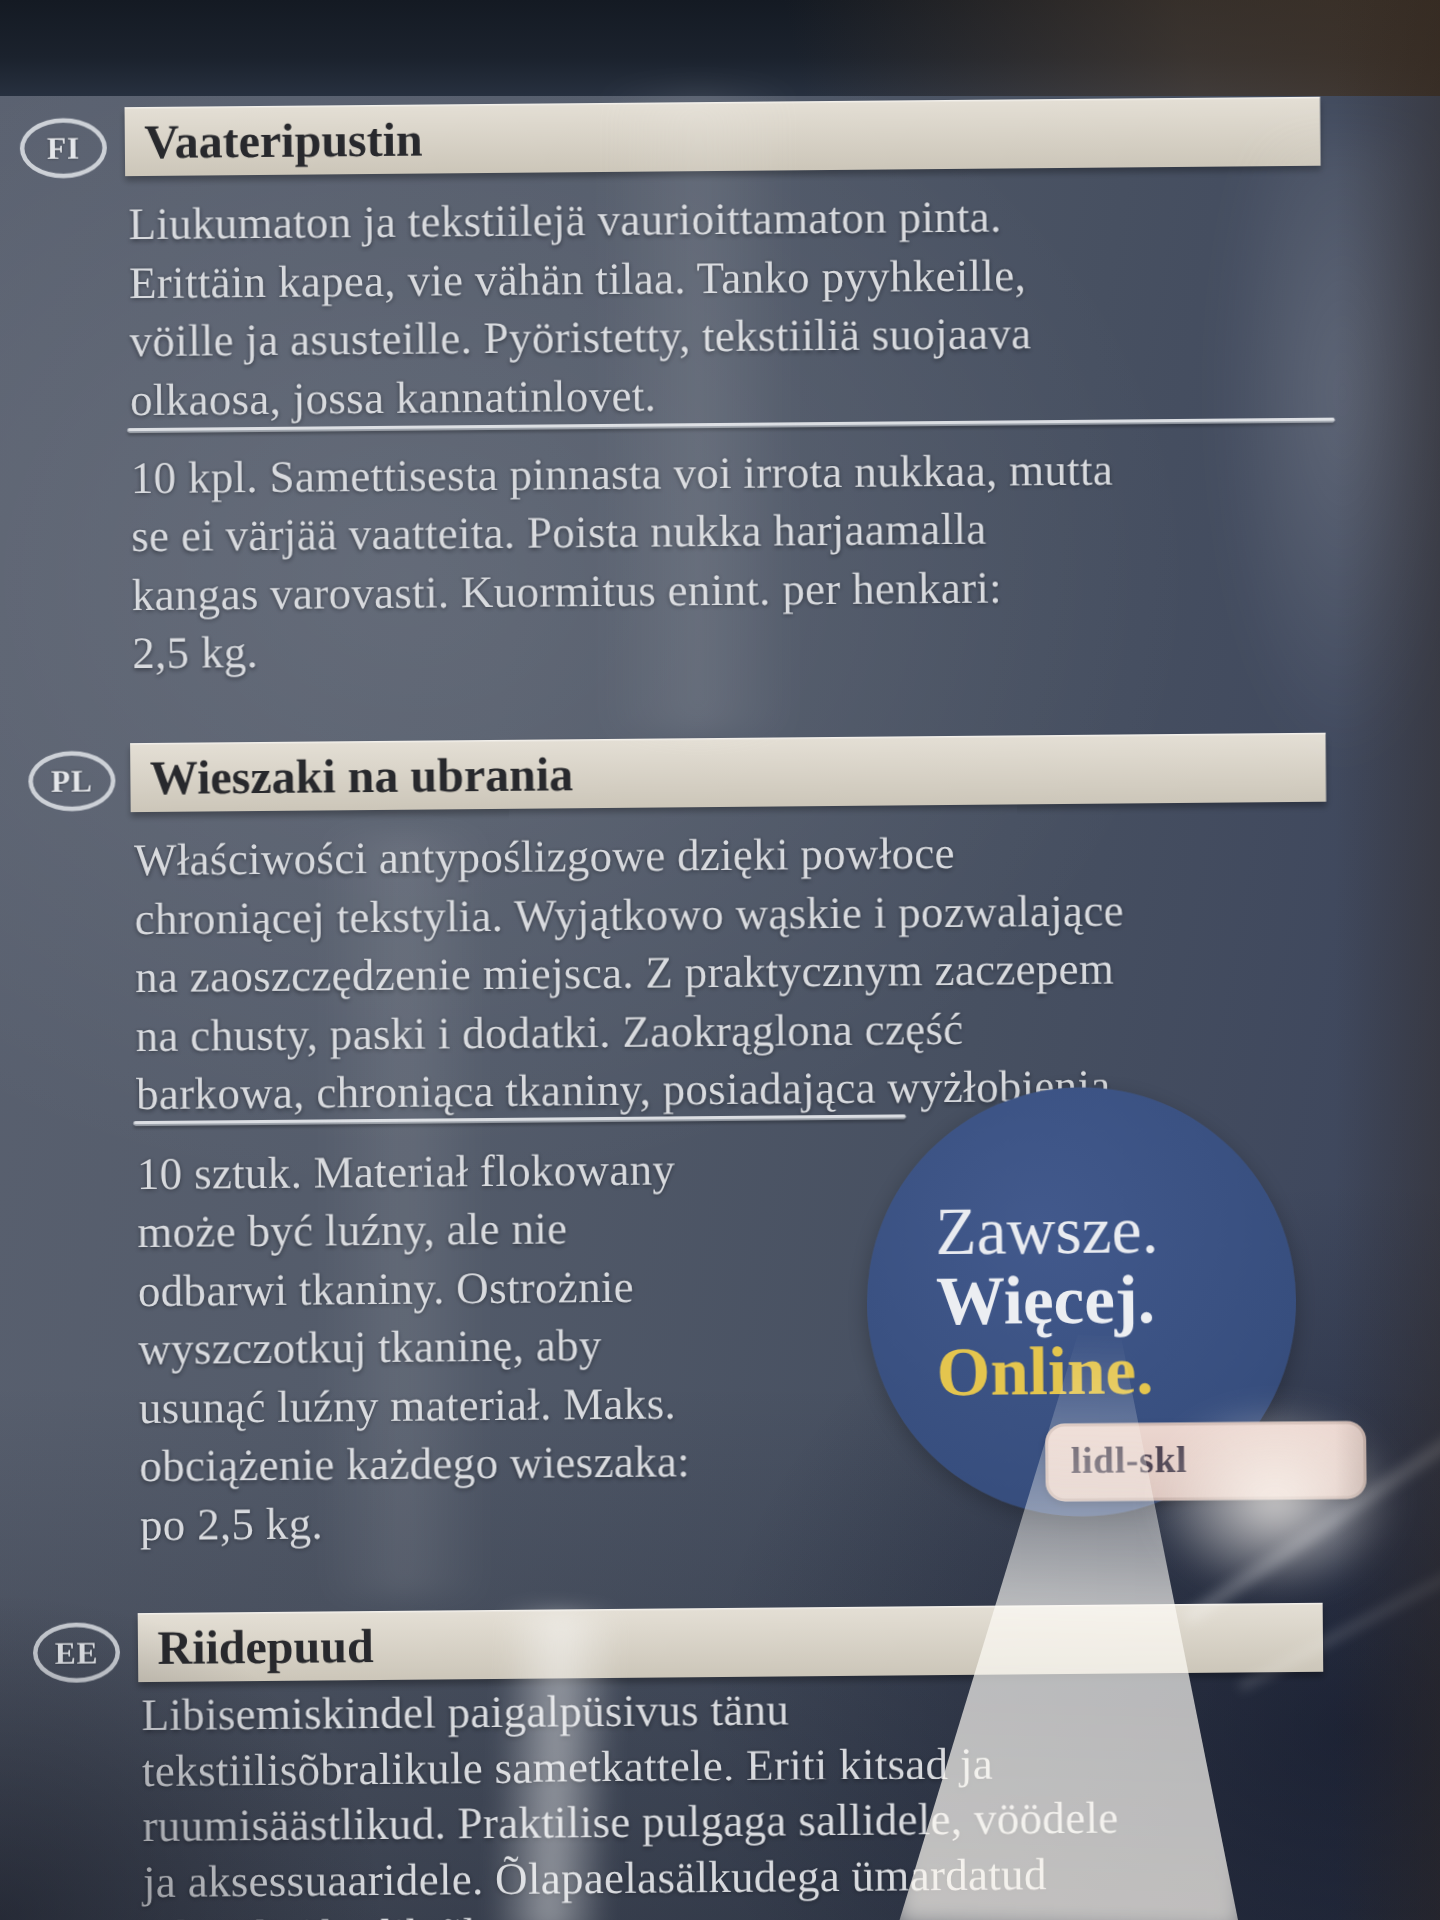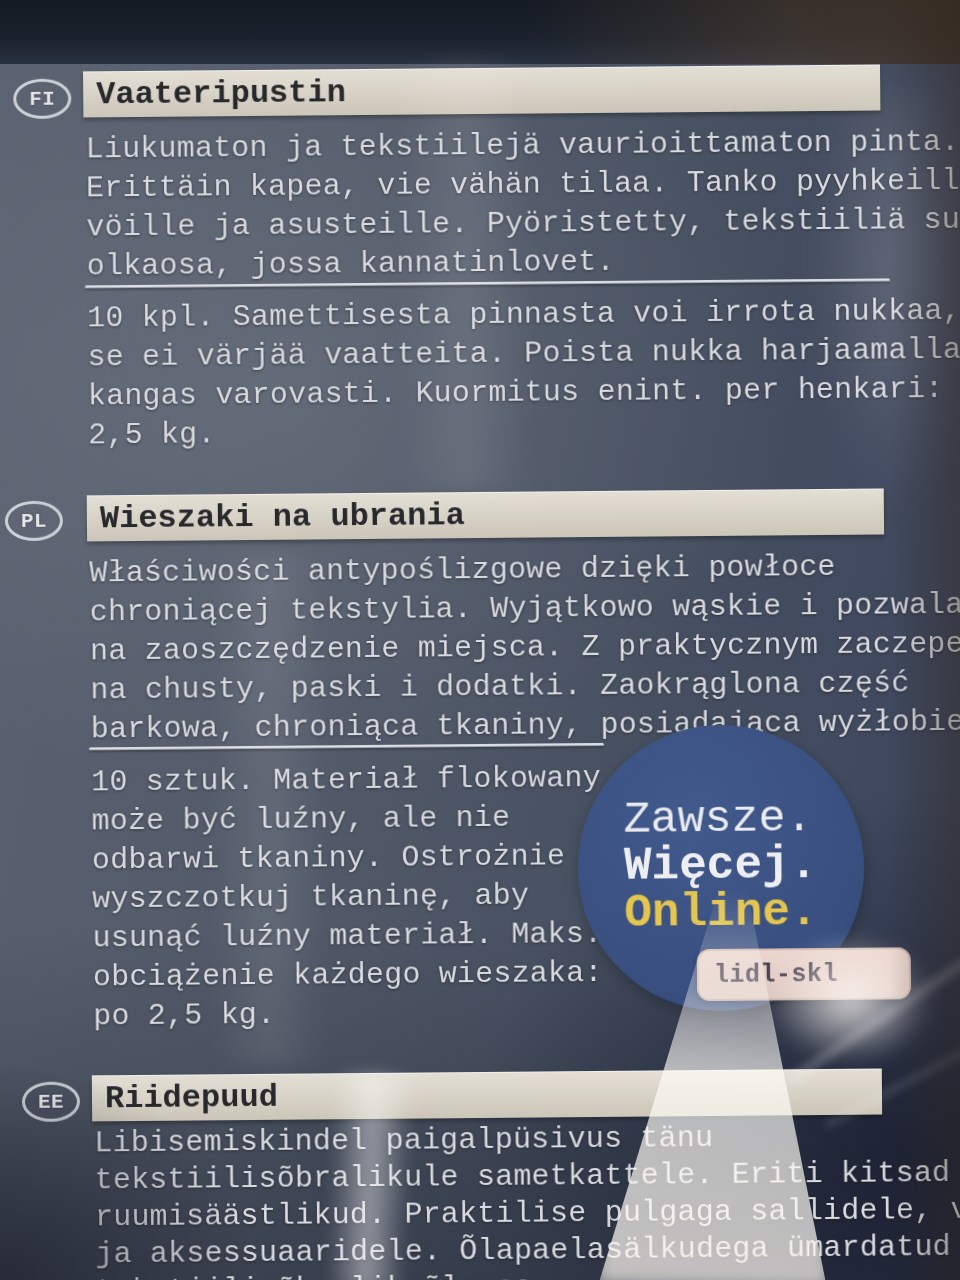--- a/index.html
+++ b/index.html
@@ -1,18 +1,18 @@
 <!DOCTYPE html>
 <html style="--header-bar-light: #e4dfd5; --header-bar-dark: #ccc6b9; --header-text: #28292d; --body-text: #d8dade; --promo-circle: #374e7e; --promo-yellow: #e4c54e; --pill-bg: #ecd7d0; --pill-text: #4b4150;"><head>
 <meta charset="utf-8">
 <style>
   html,body{margin:0;padding:0;background:#000;}
   .photo{
     position:relative;width:960px;height:1280px;overflow:hidden;
-    font-family:Liberation Mono, monospace;
+    font-family:Liberation Serif, serif;
     background-image:
       linear-gradient(to bottom, rgba(0,0,0,0) 72%, rgba(8,12,24,0.32) 100%),
       radial-gradient(ellipse 620px 520px at 94% 90%, rgba(8,12,28,0.50), transparent 70%),
       radial-gradient(ellipse 820px 640px at 28% 30%, rgba(255,255,255,0.09), transparent 65%),
       linear-gradient(100deg, #5a6170 0%, #535b6a 35%, #475061 65%, #3a435b 100%);
   }
   .top-band{
     position:absolute;left:0;top:0;width:960px;height:64px;
     background:linear-gradient(to bottom,#141a23 0%,#1b222d 60%,#27303f 100%);
   }
@@ -106,21 +106,21 @@
     <div class="lang-badge" style="left:18px;top:75px;">
       <span>FI</span>
     </div>
     <div class="header-bar" style="left:88px;top:68px;width:797px;">
       <span>Vaateripustin</span>
     </div>
     <div class="para" style="left:90px;top:127px;">Liukumaton ja tekstiilejä vaurioittamaton pinta.<br>Erittäin kapea, vie vähän tilaa. Tanko pyyhkeille,<br>vöille ja asusteille. Pyöristetty, tekstiiliä suojaava<br>olkaosa, jossa kannatinlovet.</div>
     <div class="rule" style="left:88px;top:282px;width:805px;"></div>
     <div class="para" style="left:90px;top:296px;">10 kpl. Samettisesta pinnasta voi irrota nukkaa, mutta<br>se ei värjää vaatteita. Poista nukka harjaamalla<br>kangas varovasti. Kuormitus enint. per henkari:<br>2,5 kg.</div>
 
-    <div class="lang-badge" style="left:6px;top:497px;">
+    <div class="lang-badge" style="left:20px;top:497px;">
       <span>PL</span>
     </div>
     <div class="header-bar" style="left:88px;top:492px;width:797px;">
       <span>Wieszaki na ubrania</span>
     </div>
     <div class="para" style="left:90px;top:551px;">Właściwości antypoślizgowe dzięki powłoce<br>chroniącej tekstylia. Wyjątkowo wąskie i pozwalające<br>na zaoszczędzenie miejsca. Z praktycznym zaczepem<br>na chusty, paski i dodatki. Zaokrąglona część<br>barkowa, chroniąca tkaniny, posiadająca wyżłobienia.</div>
     <div class="rule" style="left:88px;top:744px;width:515px;"></div>
     <div class="para" style="left:90px;top:760px;">10 sztuk. Materiał flokowany<br>może być luźny, ale nie<br>odbarwi tkaniny. Ostrożnie<br>wyszczotkuj tkaninę, aby<br>usunąć luźny materiał. Maks.<br>obciążenie każdego wieszaka:<br>po 2,5 kg.</div>
 
     <div class="promo-circle">

